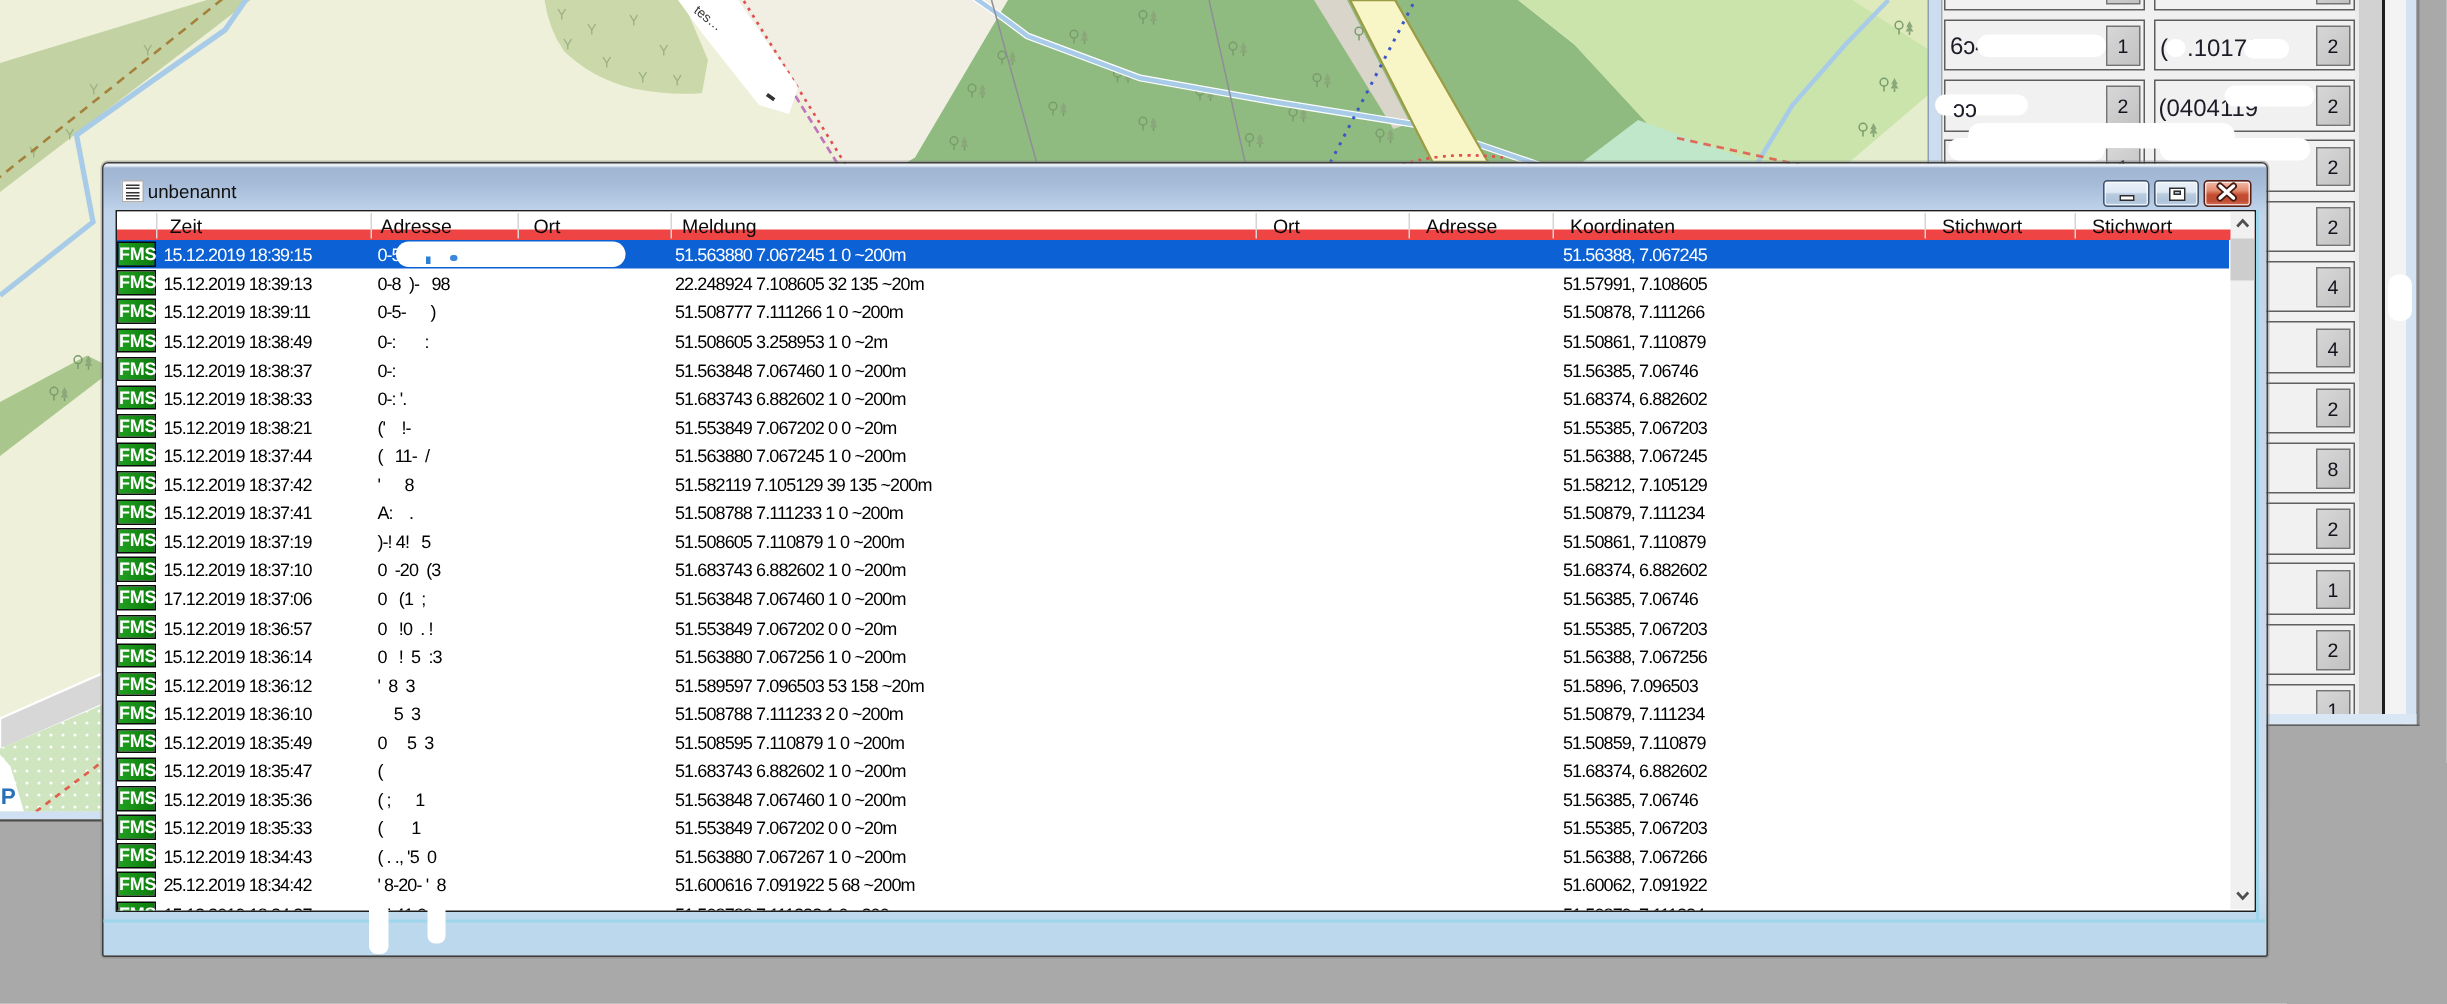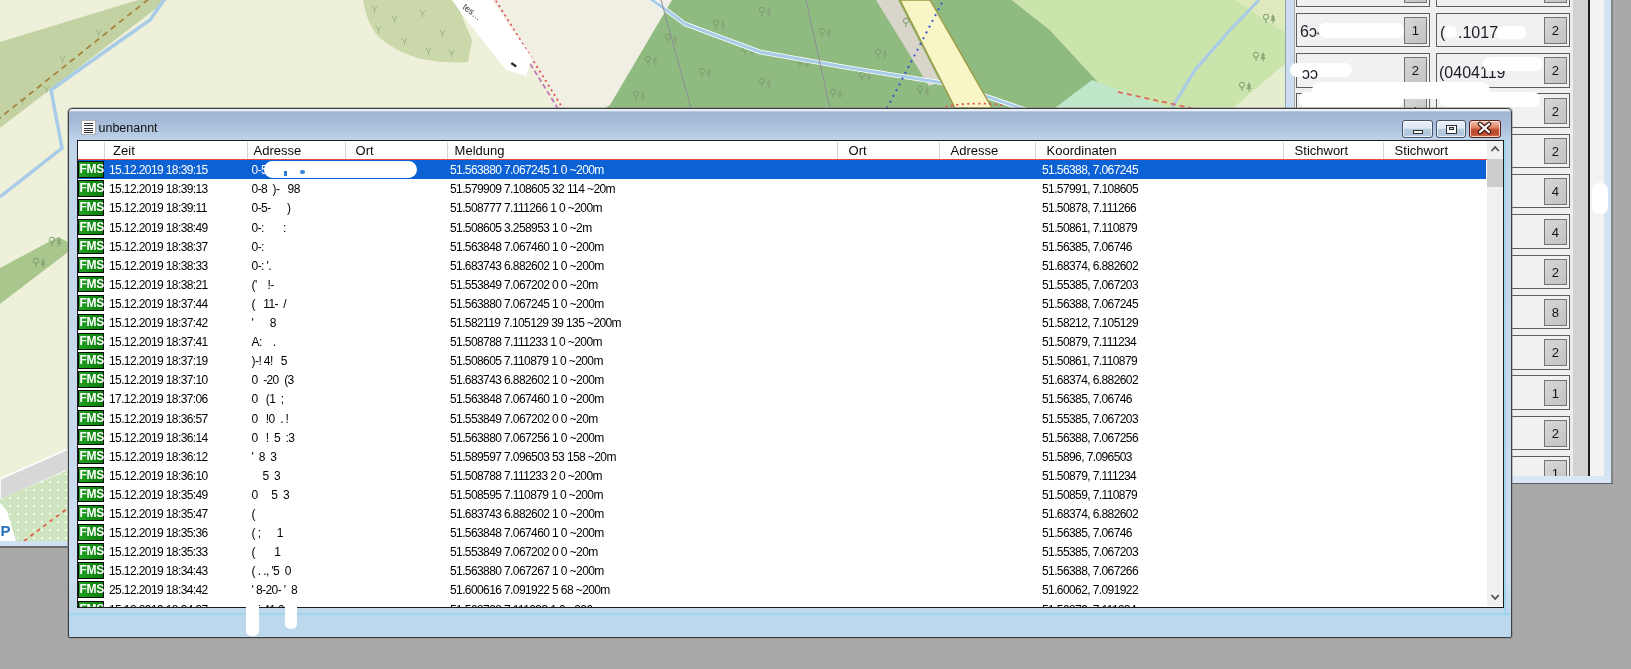--- a/index.html
+++ b/index.html
@@ -35,21 +35,21 @@
 #bmin b { position:absolute; left:10px; top:8.5px; width:10px; height:4px; background:#fdfdfd;
   border:1px solid #2d2d2d; display:block; }
 #bmax b { position:absolute; left:9.5px; top:3.5px; width:11px; height:9px; background:#fdfdfd;
   border:1.4px solid #2d2d2d; display:block; }
 #bmax b i { position:absolute; left:2px; top:1px; width:4.5px; height:3px; background:#b9cbde;
   border:1px solid #2d2d2d; display:block; }
 
 #content { position:absolute; left:7.6px; top:31px; width:1427.5px; height:467.5px;
   border:1.4px solid #1d1d1d; background:#fff; overflow:hidden; }
 #hdr { position:absolute; left:0; top:0; width:100%; height:19.2px; background:#fff;
-  border-bottom:1px solid #ef4444; }
+  border-bottom:7px solid #ef4444; }
 #hdr span { position:absolute; top:2.4px; font-size:13px; color:#0a0a0a; }
 #hdr i { position:absolute; top:1px; height:17px; width:1px; background:#d4d4d4; display:block; }
 .row { position:absolute; left:0; width:1408.4px; height:19.1px; font-size:12px; letter-spacing:-0.6px; color:#000;padding-left:32px; }
 .row.sel { background:#0c61d4; color:#fff; }
 .fms { position:absolute; left:0.8px; top:1.1px; width:25.8px; height:16.4px;
   background:linear-gradient(90deg,#21a121,#0a7a0a); border:1.2px solid #0a0a0a;
   color:#fff; font-weight:bold; font-size:12px; line-height:14.2px; text-align:center;
   letter-spacing:-0.2px; }
 .c { position:absolute; top:3.1px; white-space:pre; }
 .z { left:31.4px; }
@@ -397,21 +397,21 @@
 <span class="c k">51.56388, 7.067245</span>
 <div style="position:absolute;left:186px;top:0.5px;width:153px;height:17.5px;background:#fff;border-radius:9px"></div>
 <div style="position:absolute;left:196px;top:8px;width:26px;height:3px;background:#fff;border-radius:2px"></div>
 <div style="position:absolute;left:206px;top:11px;width:3px;height:5px;background:#2f7fd4"></div>
 <div style="position:absolute;left:222px;top:10px;width:5px;height:4px;background:#3b86de;border-radius:2px"></div>
 </div>
 <div class="row" style="top:38.3px">
 <div class="fms">FMS</div>
 <span class="c z">15.12.2019 18:39:13</span>
 <span class="c a">0-8&nbsp;&nbsp;)-&nbsp;&nbsp;&nbsp;98</span>
-<span class="c m">51.579909 7.108605 32 114 ~20m</span>
+<span class="c m">22.248924 7.108605 32 135 ~20m</span>
 <span class="c k">51.57991, 7.108605</span>
 </div>
 <div class="row" style="top:57.4px">
 <div class="fms">FMS</div>
 <span class="c z">15.12.2019 18:39:11</span>
 <span class="c a">0-5-&nbsp;&nbsp;&nbsp;&nbsp;&nbsp;&nbsp;)</span>
 <span class="c m">51.508777 7.111266 1 0 ~200m</span>
 <span class="c k">51.50878, 7.111266</span>
 </div>
 <div class="row" style="top:76.5px">

